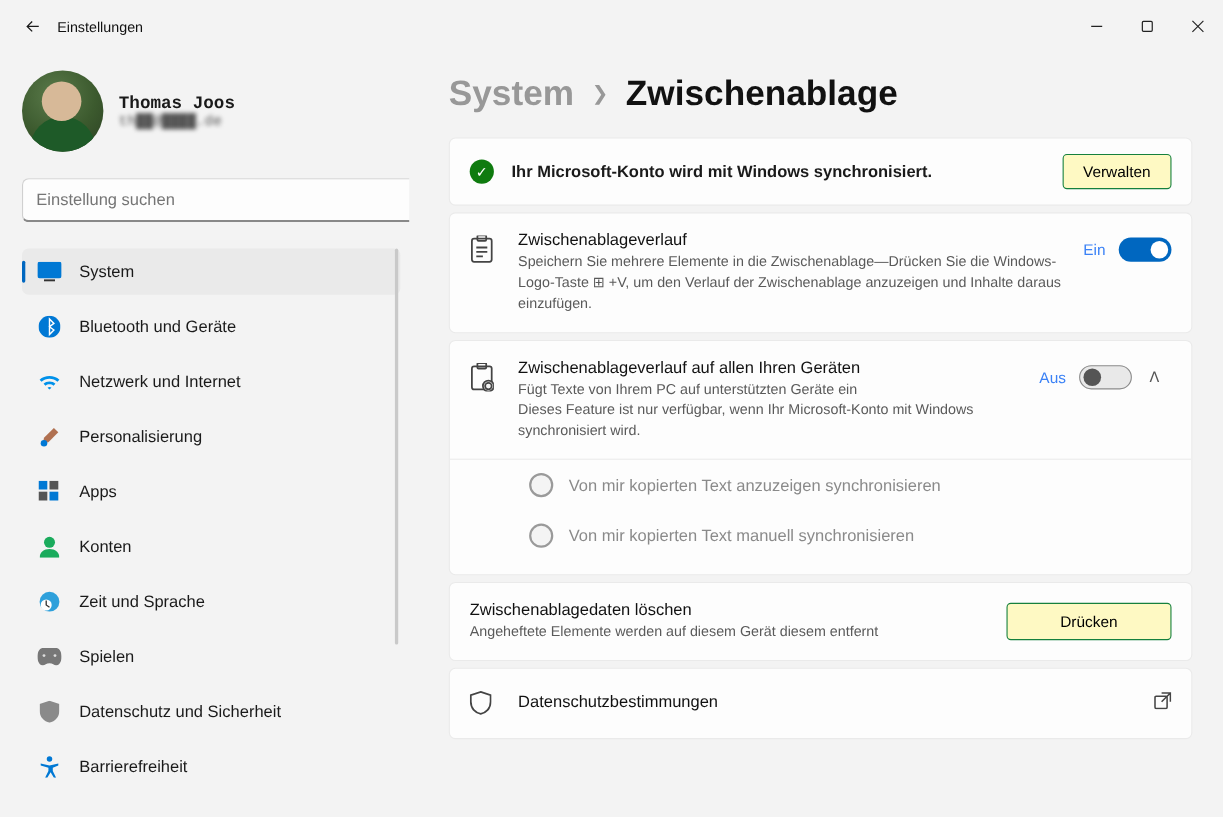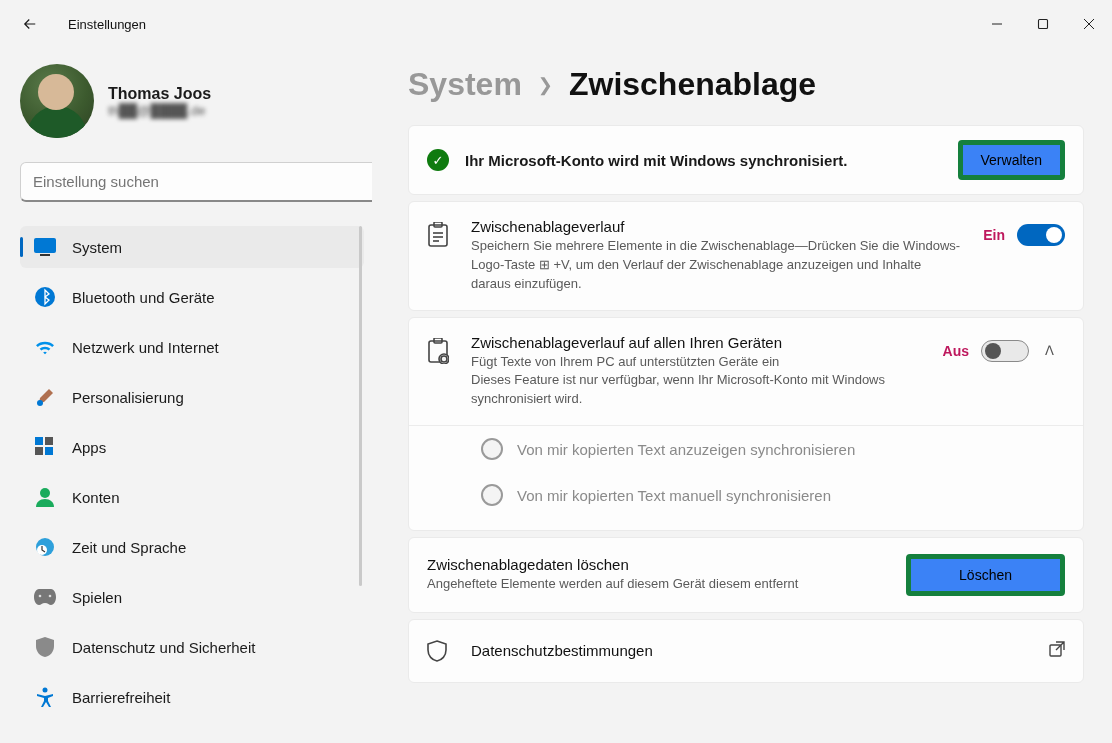--- a/index.html
+++ b/index.html
@@ -10,21 +10,21 @@
     background: #f3f3f3;
     color: #1a1a1a;
     overflow: hidden;
     position: relative;
   }
   .titlebar {
     height: 48px;
     display: flex;
     align-items: center;
     padding-left: 18px;
-    gap: 20px;
+    gap: 4px;
   }
   .back-btn {
     width: 24px; height: 24px;
     display: flex; align-items: center; justify-content: center;
     color: #1a1a1a;
   }
   .titlebar-title { font-size: 13px; color: #111; margin-left: 6px; }
   .window-controls {
     margin-left: auto;
     display: flex;
@@ -40,20 +40,21 @@
   .sidebar {
     width: 372px;
     padding: 16px 8px 0 20px;
     overflow: hidden;
   }
   .profile {
     display: flex;
     align-items: center;
     gap: 14px;
     margin-bottom: 24px;
+    font-family: Liberation Mono, monospace;
   }
   .avatar {
     width: 74px; height: 74px;
     border-radius: 50%;
     background: radial-gradient(circle at 40% 30%, #5a7a4a 0%, #3c5a2e 55%, #2b3f22 100%);
     position: relative;
     overflow: hidden;
   }
   .avatar::after{
     content:"";
@@ -150,38 +151,38 @@
     padding: 14px 18px;
     gap: 16px;
   }
   .check-circle {
     width:22px;height:22px;border-radius:50%;
     background:#0f7b0f; display:flex;align-items:center;justify-content:center;
     color:#fff;font-size:13px;
   }
   .synced-text { font-size: 15px; font-weight: 600; flex:1; }
   .btn {
-    border: 5px solid #15803d;
-    background:#3b82f6;
+    border: 1px solid #15803d;
+    background:#fef9c3;
     border-radius:4px;
     padding: 7px 18px;
     font-size:14px;
   }
   .setting {
     display:flex; align-items:flex-start;
     padding: 16px 18px;
     gap: 20px;
     justify-content: space-between;
   }
   .setting-icon { width:24px; margin-top:4px; color:#444; }
   .setting-body { flex:1; }
   .setting-title { font-size:15px; color:#111; margin-bottom:2px; }
   .setting-desc { font-size:13px; color:#5a5a5a; line-height:1.45; }
   .setting-rhs { display:flex; align-items:center; gap:12px; margin-top:6px; }
-  .setting-state { font-size:14px; color:#be185d;font-weight:bold; }
+  .setting-state { font-size:14px; color:#3b82f6; }
   .toggle {
     width:48px;height:22px;border-radius:11px;position:relative;
   }
   .toggle.on { background:#0067c0; }
   .toggle.on::after{
     content:"";position:absolute;right:3px;top:3px;
     width:16px;height:16px;border-radius:50%;background:#fff;
   }
   .toggle.off { background:#e9e9e9;border:1px solid #8a8a8a; }
   .toggle.off::after{
@@ -420,21 +421,21 @@
         <div class="radio"></div>
         <span>Von mir kopierten Text manuell synchronisieren</span>
       </div>
     </div>
 
     <div class="card clear-card">
       <div class="clear-body">
         <div class="setting-title">Zwischenablagedaten löschen</div>
         <div class="setting-desc">Angeheftete Elemente werden auf diesem Gerät diesem entfernt</div>
       </div>
-      <button class="btn" style="padding:8px 48px;">Löschen</button>
+      <button class="btn" style="padding:8px 48px;">Drücken</button>
     </div>
 
     <div class="card privacy">
       <div class="setting-icon">
         <svg width="20" height="22" viewBox="0 0 20 22" fill="none" stroke="#444" stroke-width="1.6">
             <path d="M10 1l9 3v6c0 6-4 10-9 11C5 20 1 16 1 10V4z"></path>
           </svg>
       </div>
       <div class="setting-title" style="flex:1">Datenschutzbestimmungen</div>
       <span><svg width="16" height="16" viewBox="0 0 16 16" fill="none" stroke="#444" stroke-width="1.4">

